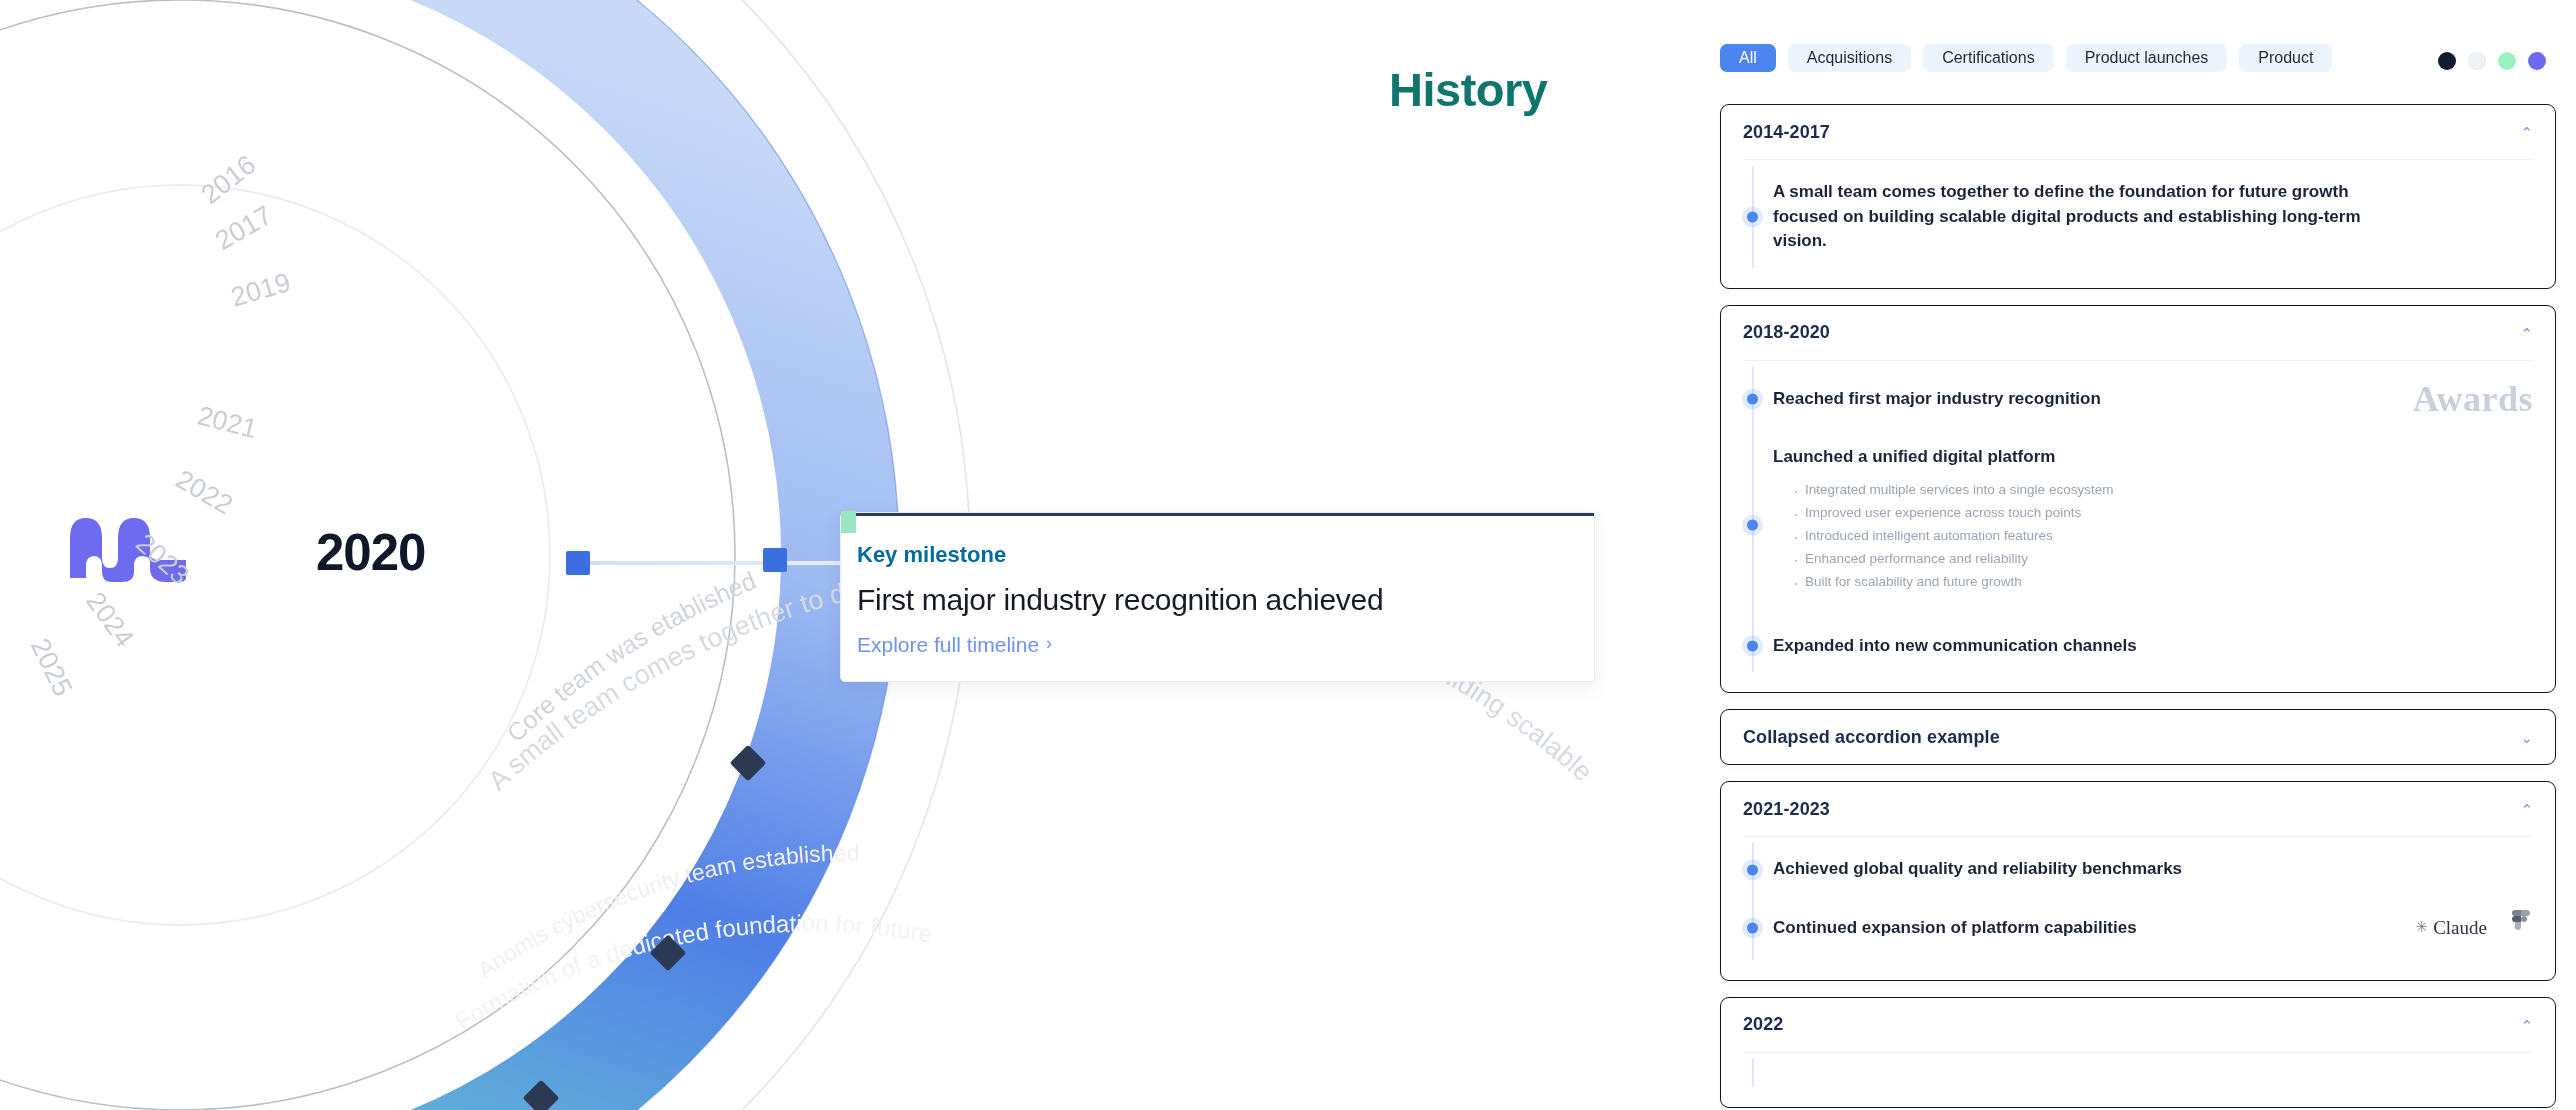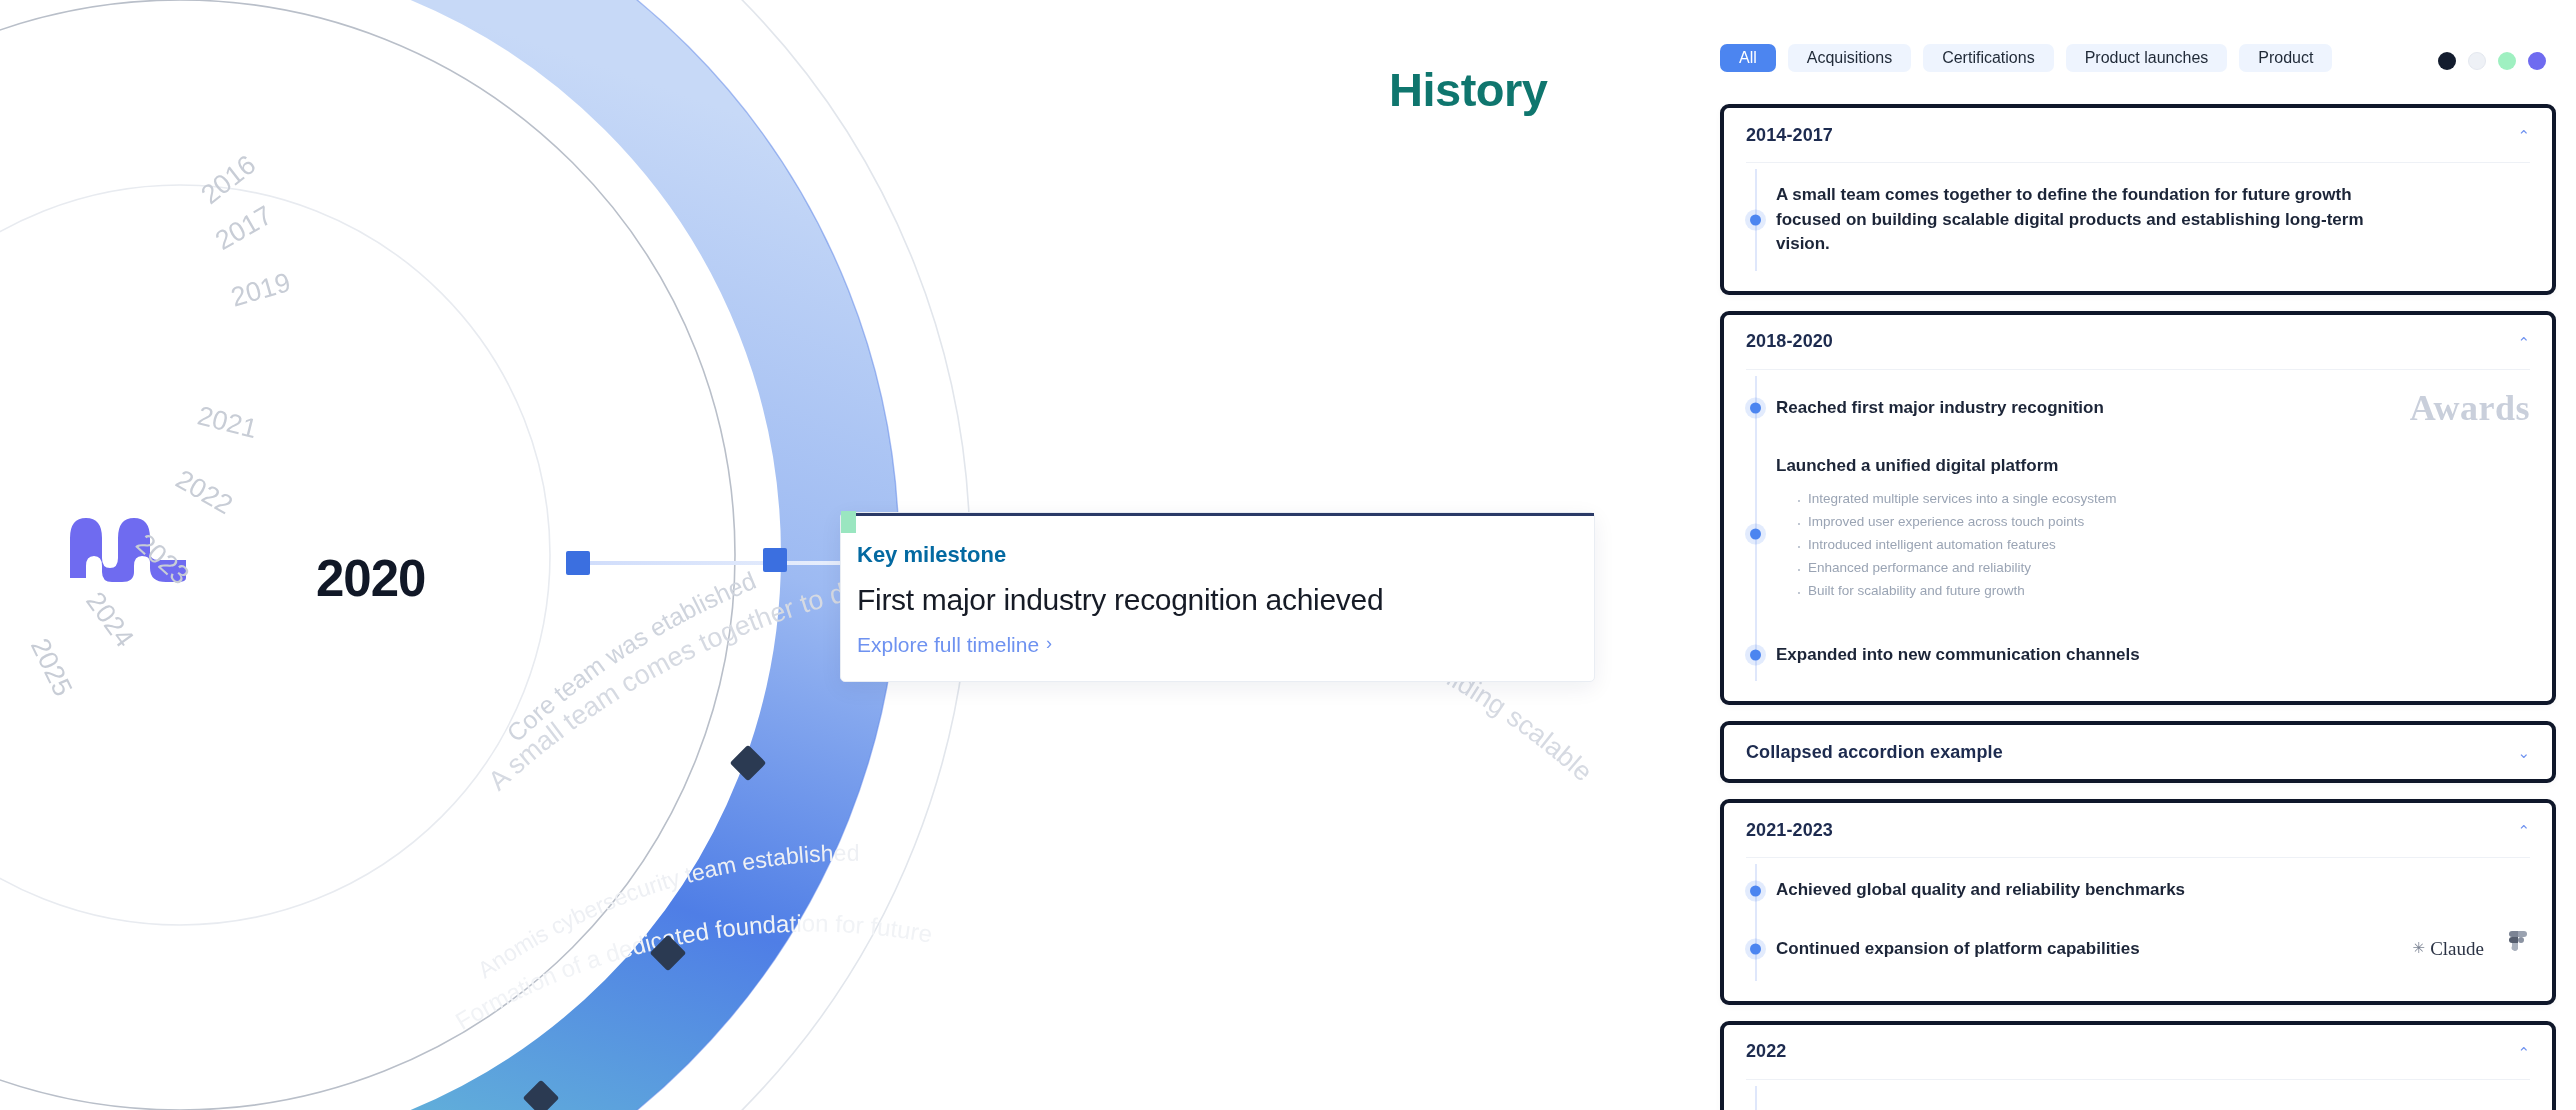--- a/index.html
+++ b/index.html
@@ -23,21 +23,21 @@
     width: 126px; height: 72px;
   }
 
   .history-title {
     position: absolute; left: 1389px; top: 62px;
     font-size: 47px; font-weight: 700; letter-spacing: -0.5px;
     color: #0f766e;
   }
 
   .year-big {
-    position: absolute; left: 316px; top: 549px;
+    position: absolute; left: 316px; top: 523px;
     font-size: 51px; font-weight: 700; letter-spacing: -1px;
     color: #111827;
   }
 
   .year-tick {
     position: absolute;
     font-size: 27px; font-weight: 400;
     color: #c8cdd6;
     transform-origin: left center;
     white-space: nowrap;
@@ -117,21 +117,21 @@
   .swatches {
     position: absolute; right: 30px; top: 52px;
     display: flex; gap: 12px; align-items: center;
   }
   .dot { width: 18px; height: 18px; border-radius: 50%; }
 
   .acc-list { position: absolute; left: 20px; top: 104px; width: 836px; }
 
   .acc {
     background: #ffffff;
-    border: 4px solid #0f172a;
+    border: 1px solid #0f172a;
     border-radius: 9px;
     box-shadow: 0 2px 6px rgba(16,30,60,0.035);
     margin-bottom: 16px;
     overflow: hidden;
   }
   .acc-head {
     height: 54px; display: flex; align-items: center;
     padding: 0 22px; cursor: pointer; position: relative;
   }
   .acc-title { font-size: 18px; font-weight: 700; color: #1d2b4f; letter-spacing: 0.1px; }

